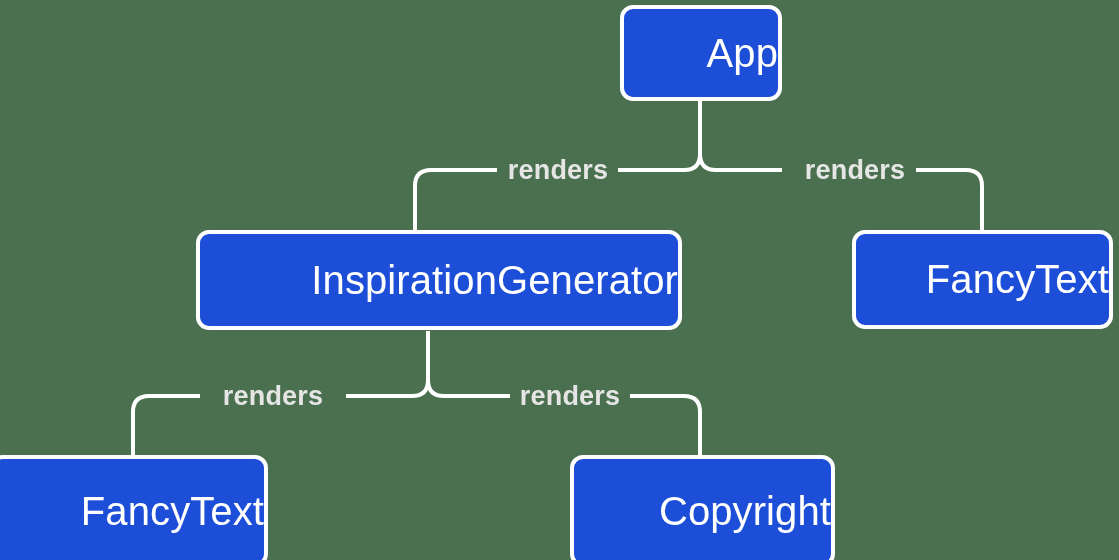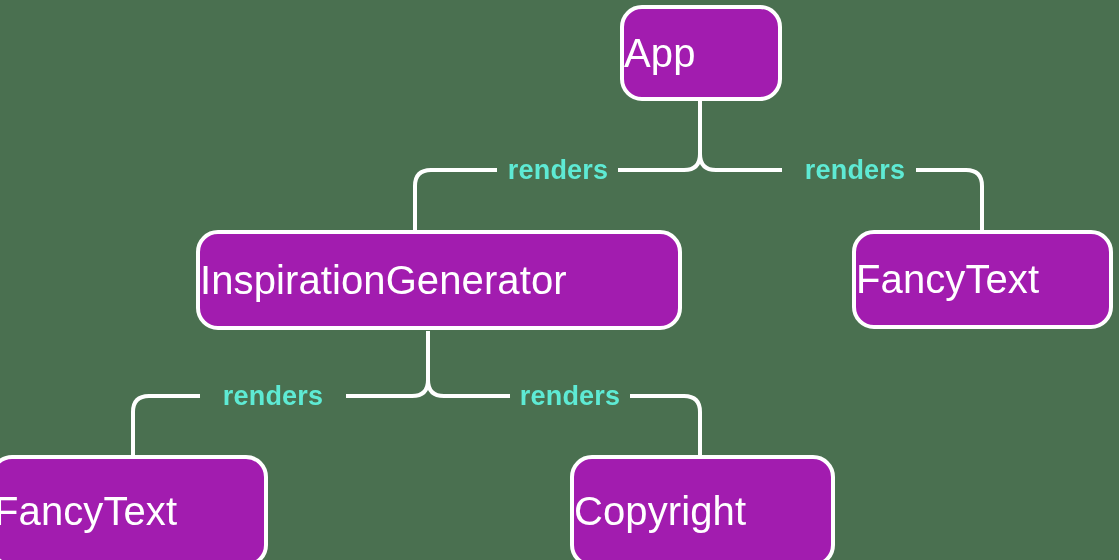--- a/index.html
+++ b/index.html
@@ -25,41 +25,41 @@
   }
   svg.wires path {
     fill: none;
     stroke: #ffffff;
     stroke-width: 4;
     stroke-linecap: butt;
   }
   .node {
     position: absolute;
     box-sizing: border-box;
-    background: #a21caf;
+    background: #1d4ed8;
     border: 4px solid #ffffff;
-    border-radius: 22px;
+    border-radius: 13px;
     display: flex;
     align-items: center;
-    justify-content: flex-start;
+    justify-content: flex-end;
     color: #ffffff;
     font-size: 40px;
     font-weight: 400;
     letter-spacing: 0.1px;
     white-space: nowrap;
   }
   .node-app        { left: 620px; top: 5px;   width: 162px; height: 96px; }
   .node-inspgen    { left: 196px; top: 230px; width: 486px; height: 100px; }
   .node-fancy-r    { left: 852px; top: 230px; width: 261px; height: 99px; }
   .node-fancy-bl   { left: -10px; top: 455px; width: 278px; height: 112px; }
   .node-copyright  { left: 570px; top: 455px; width: 265px; height: 112px; }
 
   .edge-label {
     position: absolute;
-    color: #5eead4;
+    color: #e5e5e5;
     font-size: 27px;
     font-weight: 600;
     letter-spacing: 0.2px;
     white-space: nowrap;
     transform: translate(-50%, -50%);
   }
   .lbl-a { left: 558px; top: 170px; }
   .lbl-b { left: 855px; top: 170px; }
   .lbl-c { left: 273px; top: 396px; }
   .lbl-d { left: 570px; top: 396px; }

